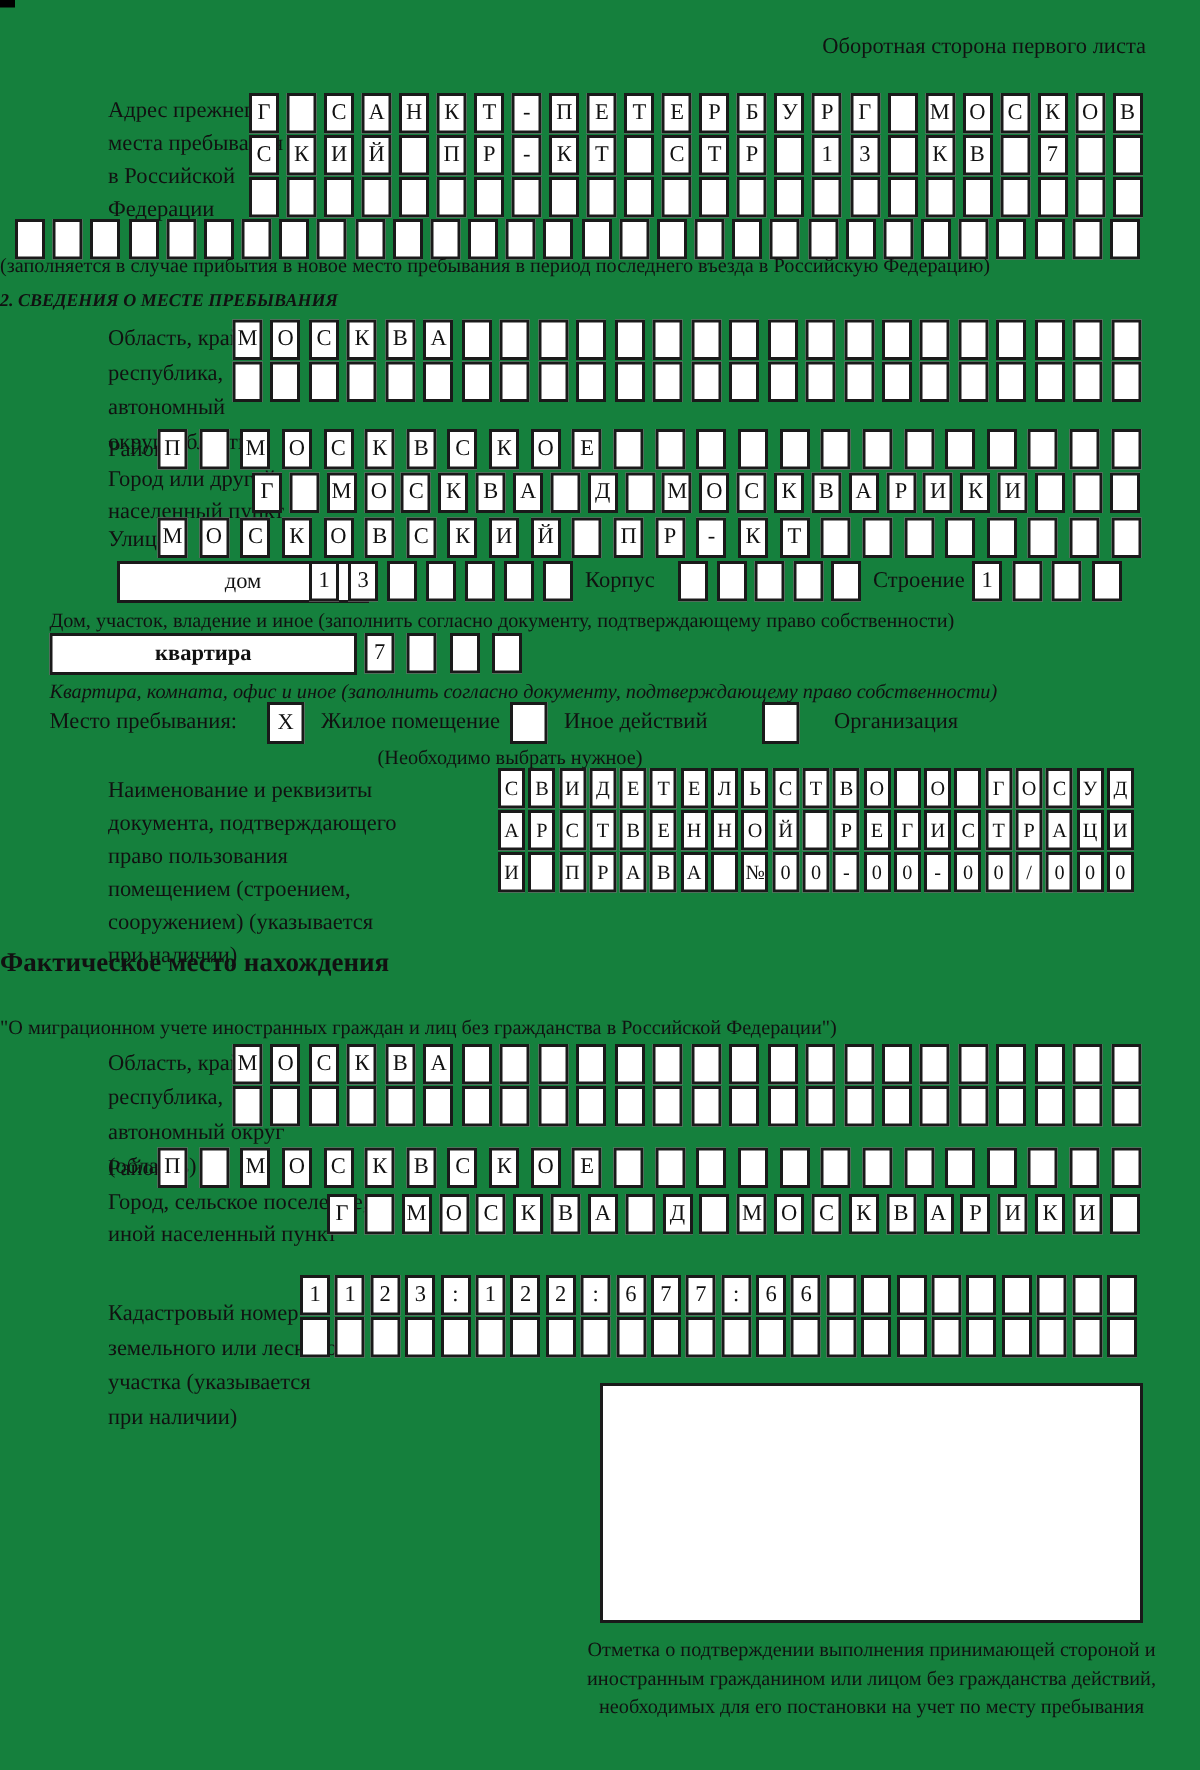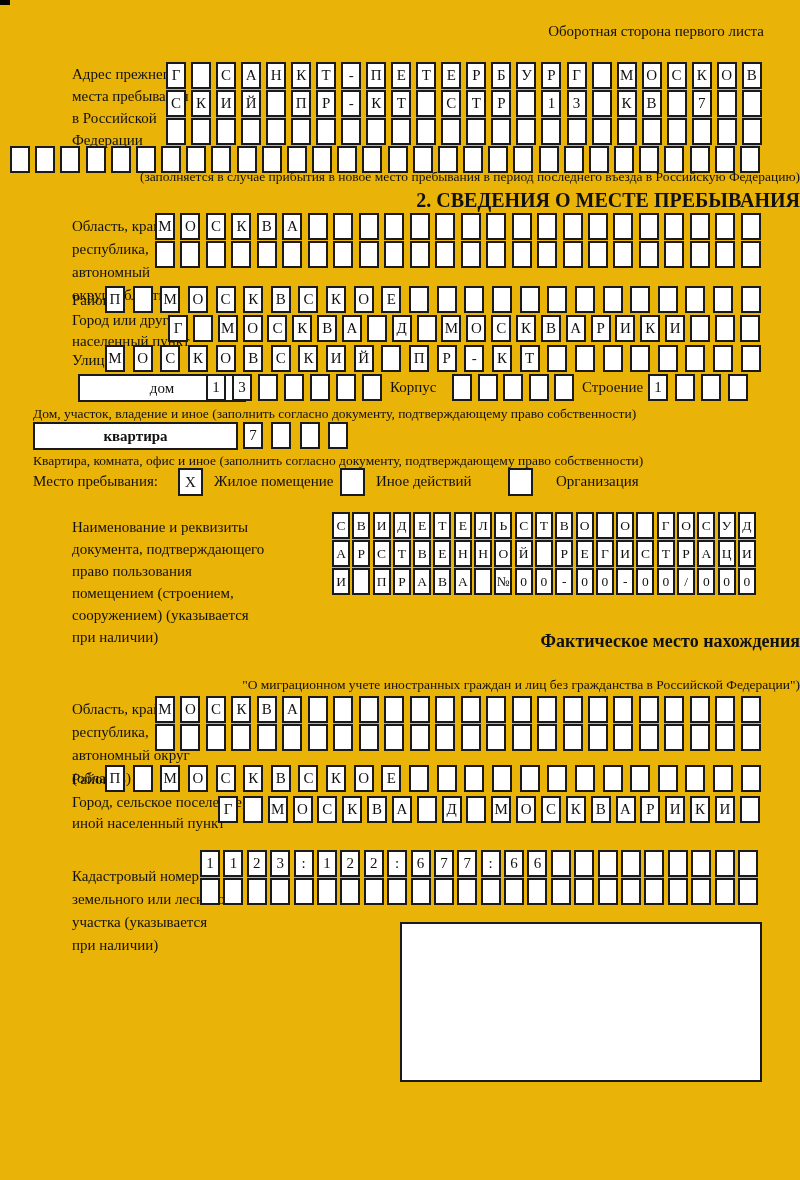--- a/index.html
+++ b/index.html
@@ -1,20 +1,20 @@
 <!DOCTYPE html>
 <html><head>
 <meta charset="utf-8">
 <style>
   html,body{margin:0;padding:0;background:#fff;}
-  #page{position:relative;width:800px;height:1180px;background:#eab308;
+  #page{position:relative;width:800px;height:1180px;background:#15803d;
         font-family:"Liberation Serif","DejaVu Serif",serif;color:#111;overflow:hidden;}
   .lbl{position:absolute;font-size:15px;line-height:22px;white-space:pre-line;}
   .cap{position:absolute;font-size:13.5px;}
-  .center{left:0;width:800px;text-align:right;}
+  .center{left:0;width:800px;text-align:left;}
   .bold{font-weight:bold;}
   .cells{position:absolute;display:flex;justify-content:space-between;height:27px;}
   .cell{width:20px;height:27px;border:2px solid #1a1a1a;box-sizing:border-box;
         display:flex;align-items:center;justify-content:center;font-size:15px;background:#fff;}
   .tight .cell{width:18px;font-size:13.5px;}
   .fieldbox{position:absolute;border:2px solid #1a1a1a;box-sizing:border-box;height:28px;
         display:flex;align-items:center;justify-content:center;font-size:15px;background:#fff;}
   .inline-lbl{position:absolute;font-size:15px;}
   .checkbox{position:absolute;width:25px;height:28px;border:2px solid #1a1a1a;box-sizing:border-box;
         display:flex;align-items:center;justify-content:center;font-size:15px;background:#fff;}
@@ -139,21 +139,21 @@
       <span class="cell"></span>
       <span class="cell"></span>
       <span class="cell"></span>
       <span class="cell"></span>
       <span class="cell"></span>
       <span class="cell"></span>
       <span class="cell"></span>
     </div>
   <div class="cap center" style="top:169px;">(заполняется в случае прибытия в новое место пребывания в период последнего въезда в Российскую Федерацию)</div>
 
-  <div class="lbl bold center" style="position:absolute;top:189px;font-size:20px;">2. СВЕДЕНИЯ О МЕСТЕ ПРЕБЫВАНИЯ</div>
+  <div class="lbl bold center" style="position:absolute;top:189px;font-size:12px;font-style:italic;">2. СВЕДЕНИЯ О МЕСТЕ ПРЕБЫВАНИЯ</div>
 
   <div class="lbl" style="left:72px;top:215px;line-height:23px;">Область, край,
 республика,
 автономный
 округ (область)</div>
   <div class="cells" style="left:155px;top:213px;width:606px;">
       <span class="cell">М</span>
       <span class="cell">О</span>
       <span class="cell">С</span>
       <span class="cell">К</span>
@@ -317,29 +317,30 @@
     </div>
   <div class="cap" style="left:33px;top:406px;">Дом, участок, владение и иное (заполнить согласно документу, подтверждающему право собственности)</div>
 
   <div class="fieldbox" style="left:33px;top:422px;width:205px;font-weight:bold;">квартира</div>
   <div class="cells" style="left:243px;top:422px;width:105px;">
       <span class="cell">7</span>
       <span class="cell"></span>
       <span class="cell"></span>
       <span class="cell"></span>
     </div>
-  <div class="cap" style="left:33px;top:453px;">Квартира, комната, офис и иное (заполнить согласно документу, подтверждающему право собственности)</div>
+  <div class="cap" style="left:33px;top:453px;font-style:italic;">Квартира, комната, офис и иное (заполнить согласно документу, подтверждающему право собственности)</div>
 
   <div class="inline-lbl" style="left:33px;top:473px;">Место пребывания:</div>
   <div class="checkbox" style="left:178px;top:468px;">X</div>
   <div class="inline-lbl" style="left:214px;top:473px;">Жилое помещение</div>
   <div class="checkbox" style="left:340px;top:468px;"></div>
   <div class="inline-lbl" style="left:376px;top:473px;">Иное действий</div>
   <div class="checkbox" style="left:508px;top:468px;"></div>
   <div class="inline-lbl" style="left:556px;top:473px;">Организация</div>
+  <div class="cap" style="left:60px;top:497px;width:560px;text-align:center;">(Необходимо выбрать нужное)</div>
 
   <div class="lbl" style="left:72px;top:516px;">Наименование и реквизиты
 документа, подтверждающего
 право пользования
 помещением (строением,
 сооружением) (указывается
 при наличии)</div>
   <div class="cells tight" style="left:332px;top:512px;width:424px;">
       <span class="cell">С</span>
       <span class="cell">В</span>
@@ -576,13 +577,14 @@
       <span class="cell"></span>
       <span class="cell"></span>
       <span class="cell"></span>
       <span class="cell"></span>
       <span class="cell"></span>
       <span class="cell"></span>
       <span class="cell"></span>
     </div>
 
   <div class="stampbox" style="left:400px;top:922px;width:362px;height:160px;"></div>
+  <div class="stampcap" style="left:388px;top:1090px;width:386px;">Отметка о подтверждении выполнения принимающей стороной и иностранным гражданином или лицом без гражданства действий, необходимых для его постановки на учет по месту пребывания</div>
 </div>
 
 </body></html>

